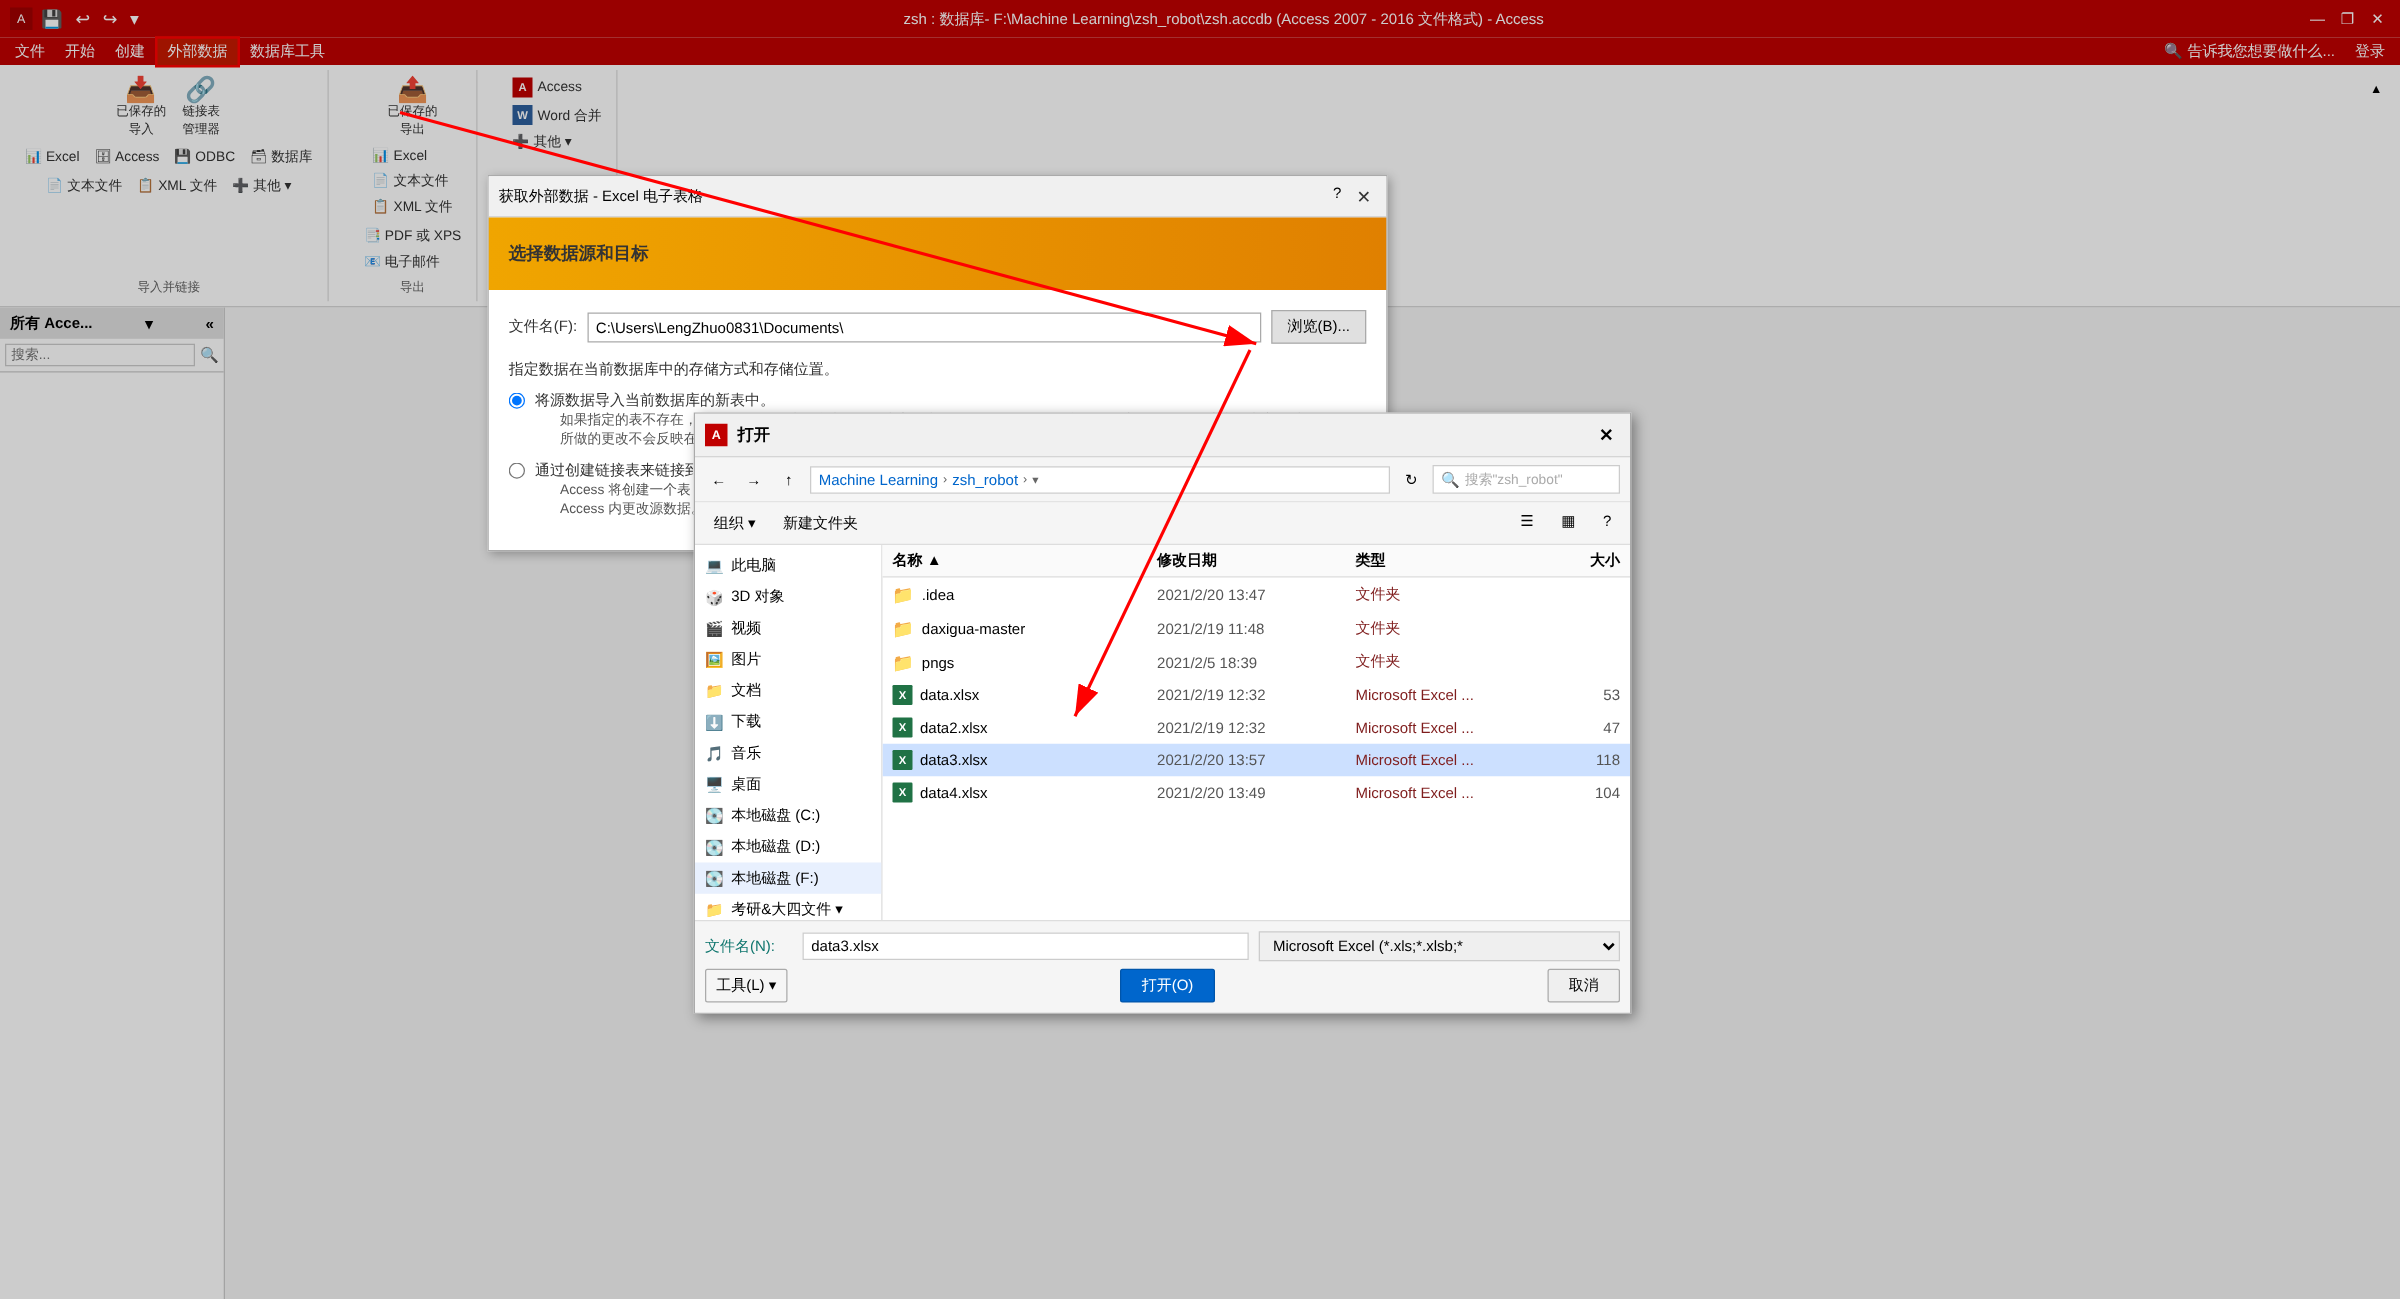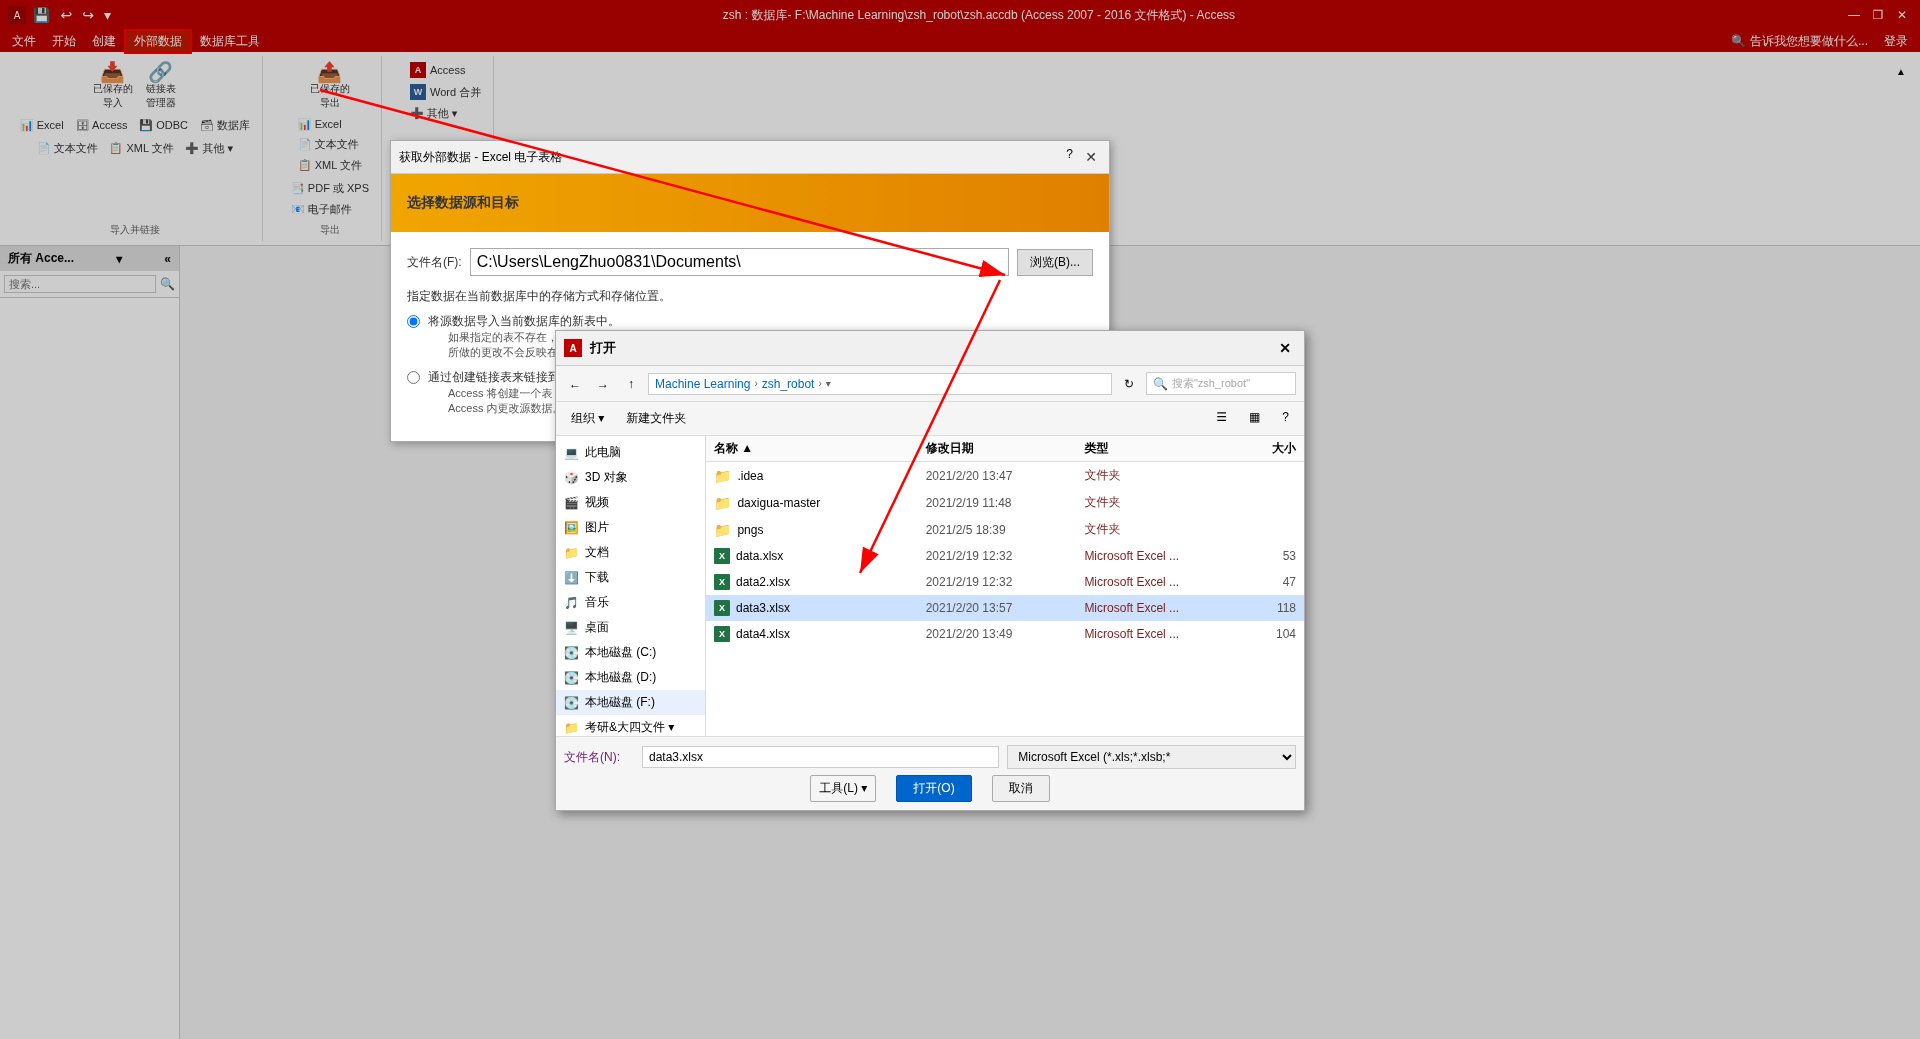--- a/index.html
+++ b/index.html
@@ -179,21 +179,21 @@
       display: flex;
       align-items: center;
       gap: 8px;
       margin-bottom: 12px;
     }
     .file-label { font-size: 12px; color: #333; white-space: nowrap; }
     .file-input {
       flex: 1;
       border: 1px solid #aaa;
       padding: 4px 6px;
-      font-size: 16px;
+      font-size: 12px;
     }
     .browse-btn {
       background: #e0e0e0;
       border: 1px solid #aaa;
       padding: 4px 12px;
       cursor: pointer;
       font-size: 12px;
     }
     .section-divider-text {
       font-size: 12px;
@@ -349,36 +349,36 @@
       border-top: 1px solid #ddd;
       padding: 8px;
       background: #f5f5f5;
     }
     .footer-row {
       display: flex;
       align-items: center;
       gap: 8px;
       margin-bottom: 6px;
     }
-    .footer-label { font-size: 12px; color: #701a75; width: 70px; }
+    .footer-label { font-size: 12px; color: #0f766e; width: 70px; }
     .footer-input {
       flex: 1;
       border: 1px solid #ccc;
       padding: 3px 6px;
       font-size: 12px;
     }
     .footer-select {
       flex: 0.8;
       border: 1px solid #ccc;
       padding: 3px 6px;
       font-size: 12px;
     }
     .footer-btns {
       display: flex;
-      justify-content: center;
+      justify-content: space-between;
       gap: 20px;
     }
     .footer-btn {
       padding: 4px 16px;
       font-size: 12px;
       cursor: pointer;
       border: 1px solid #aaa;
       border-radius: 2px;
     }
     .footer-btn.primary {

